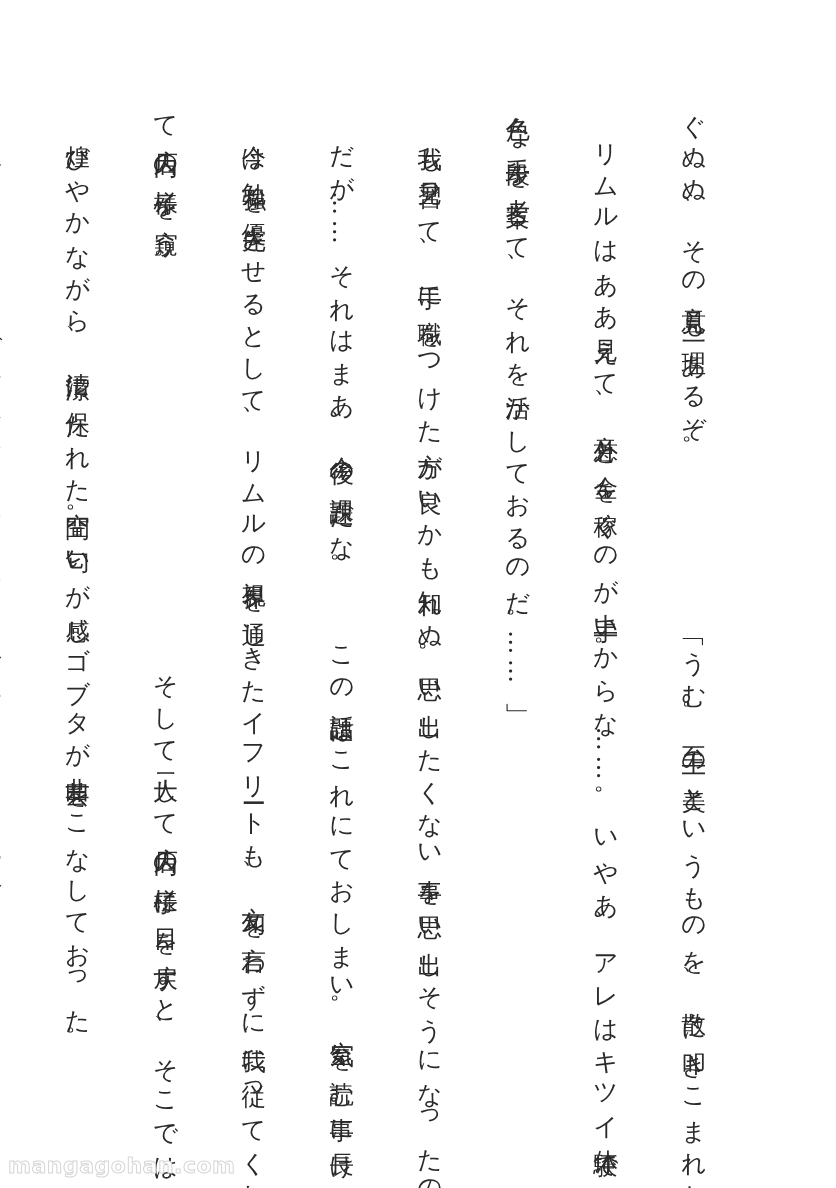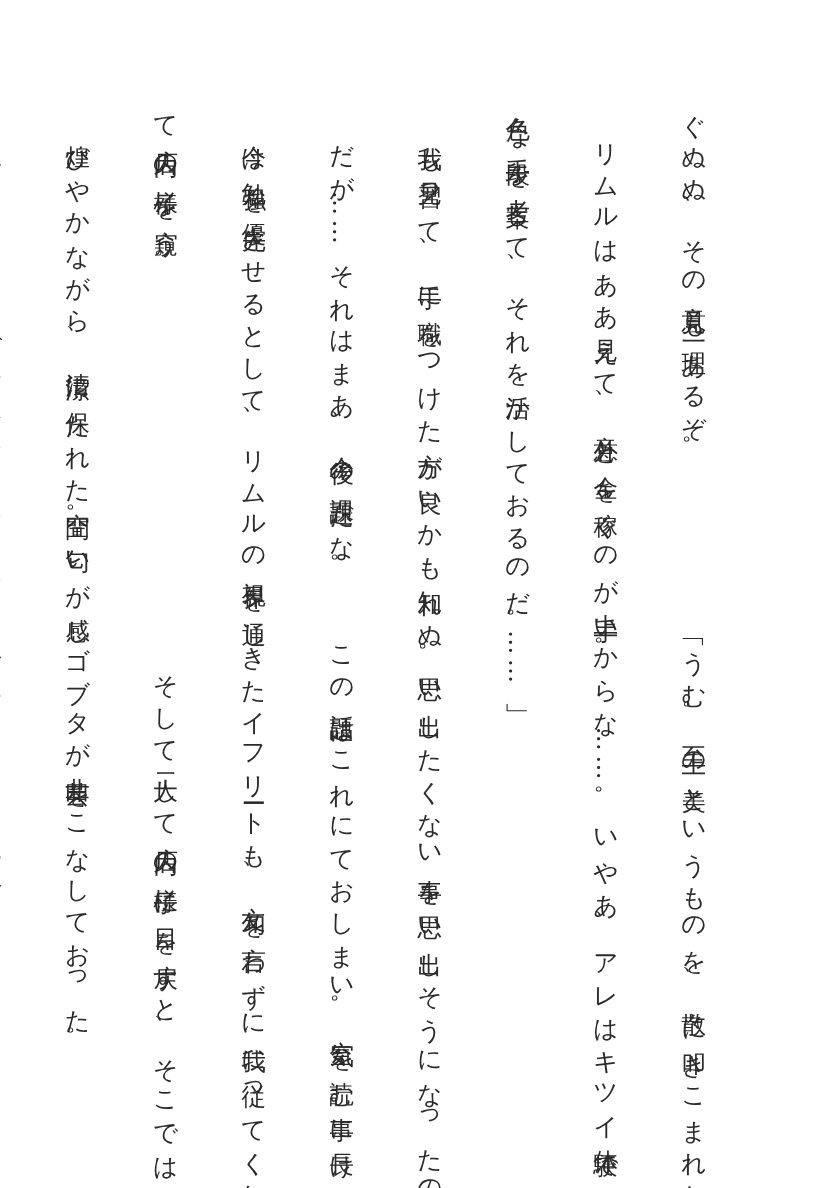--- a/index.html
+++ b/index.html
@@ -78,13 +78,14 @@
     
     
     
     
     
     
     
     
   </div>
 
+  <div class="watermark">mangagohan.com</div>
 </div>
 
 </body></html>

